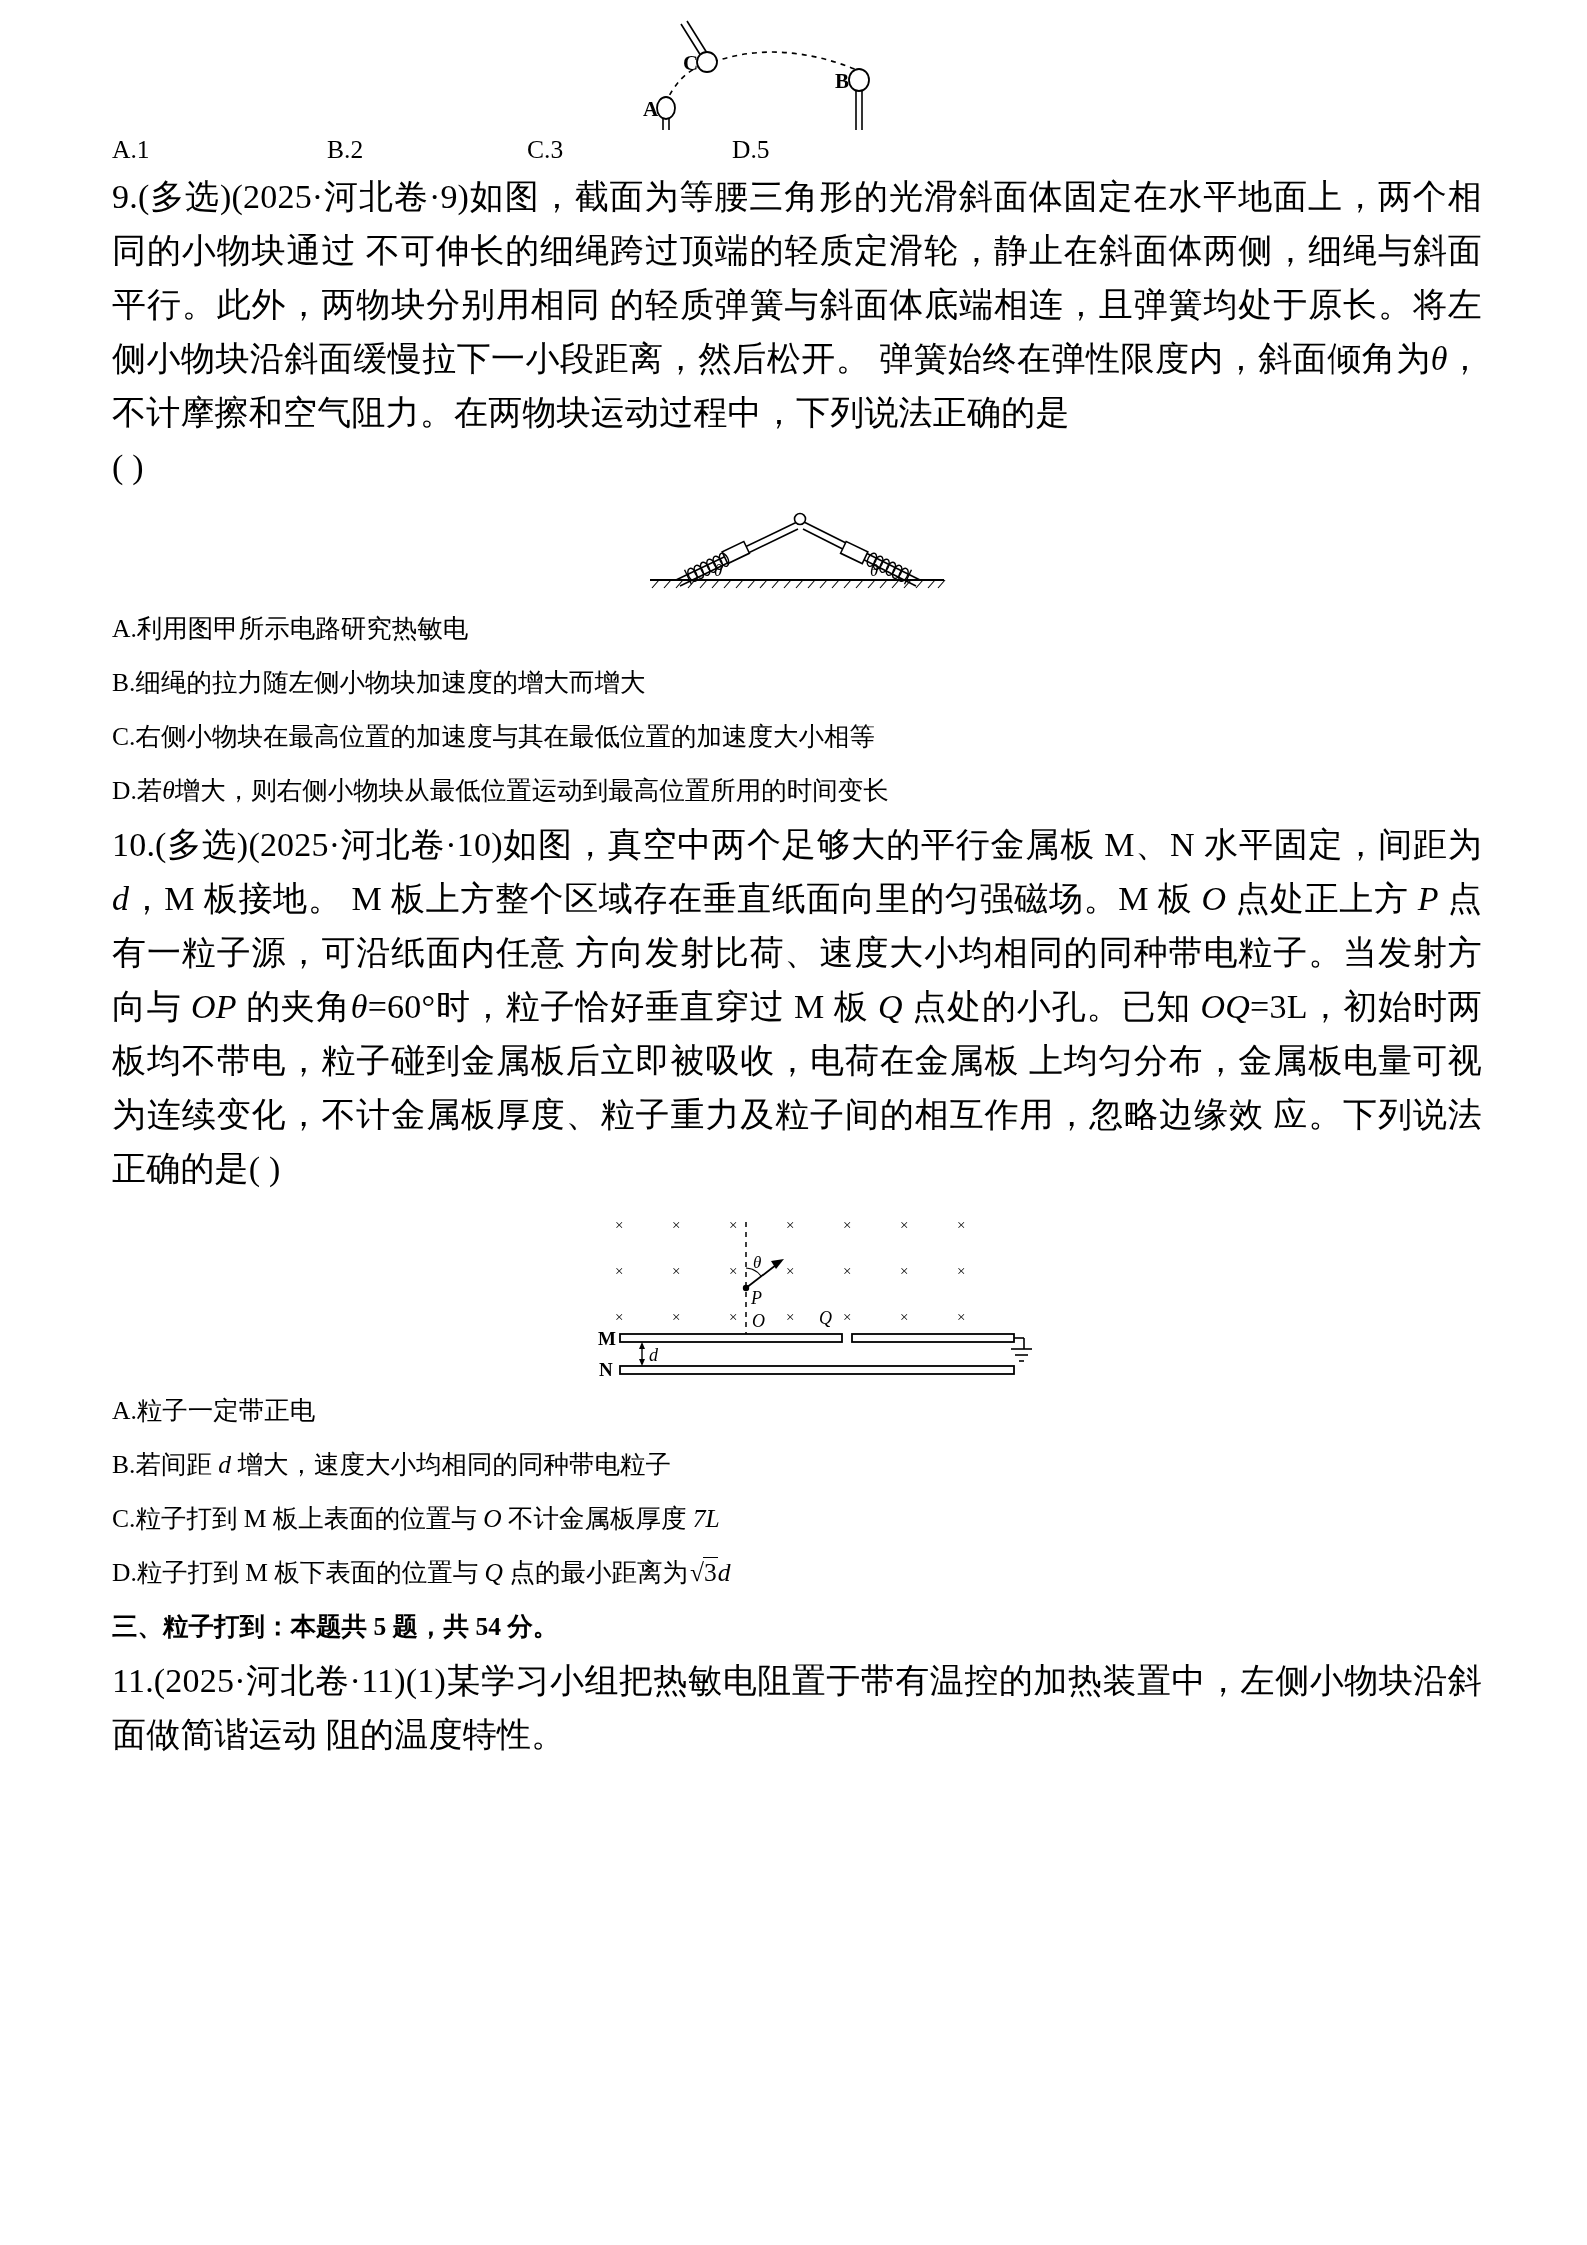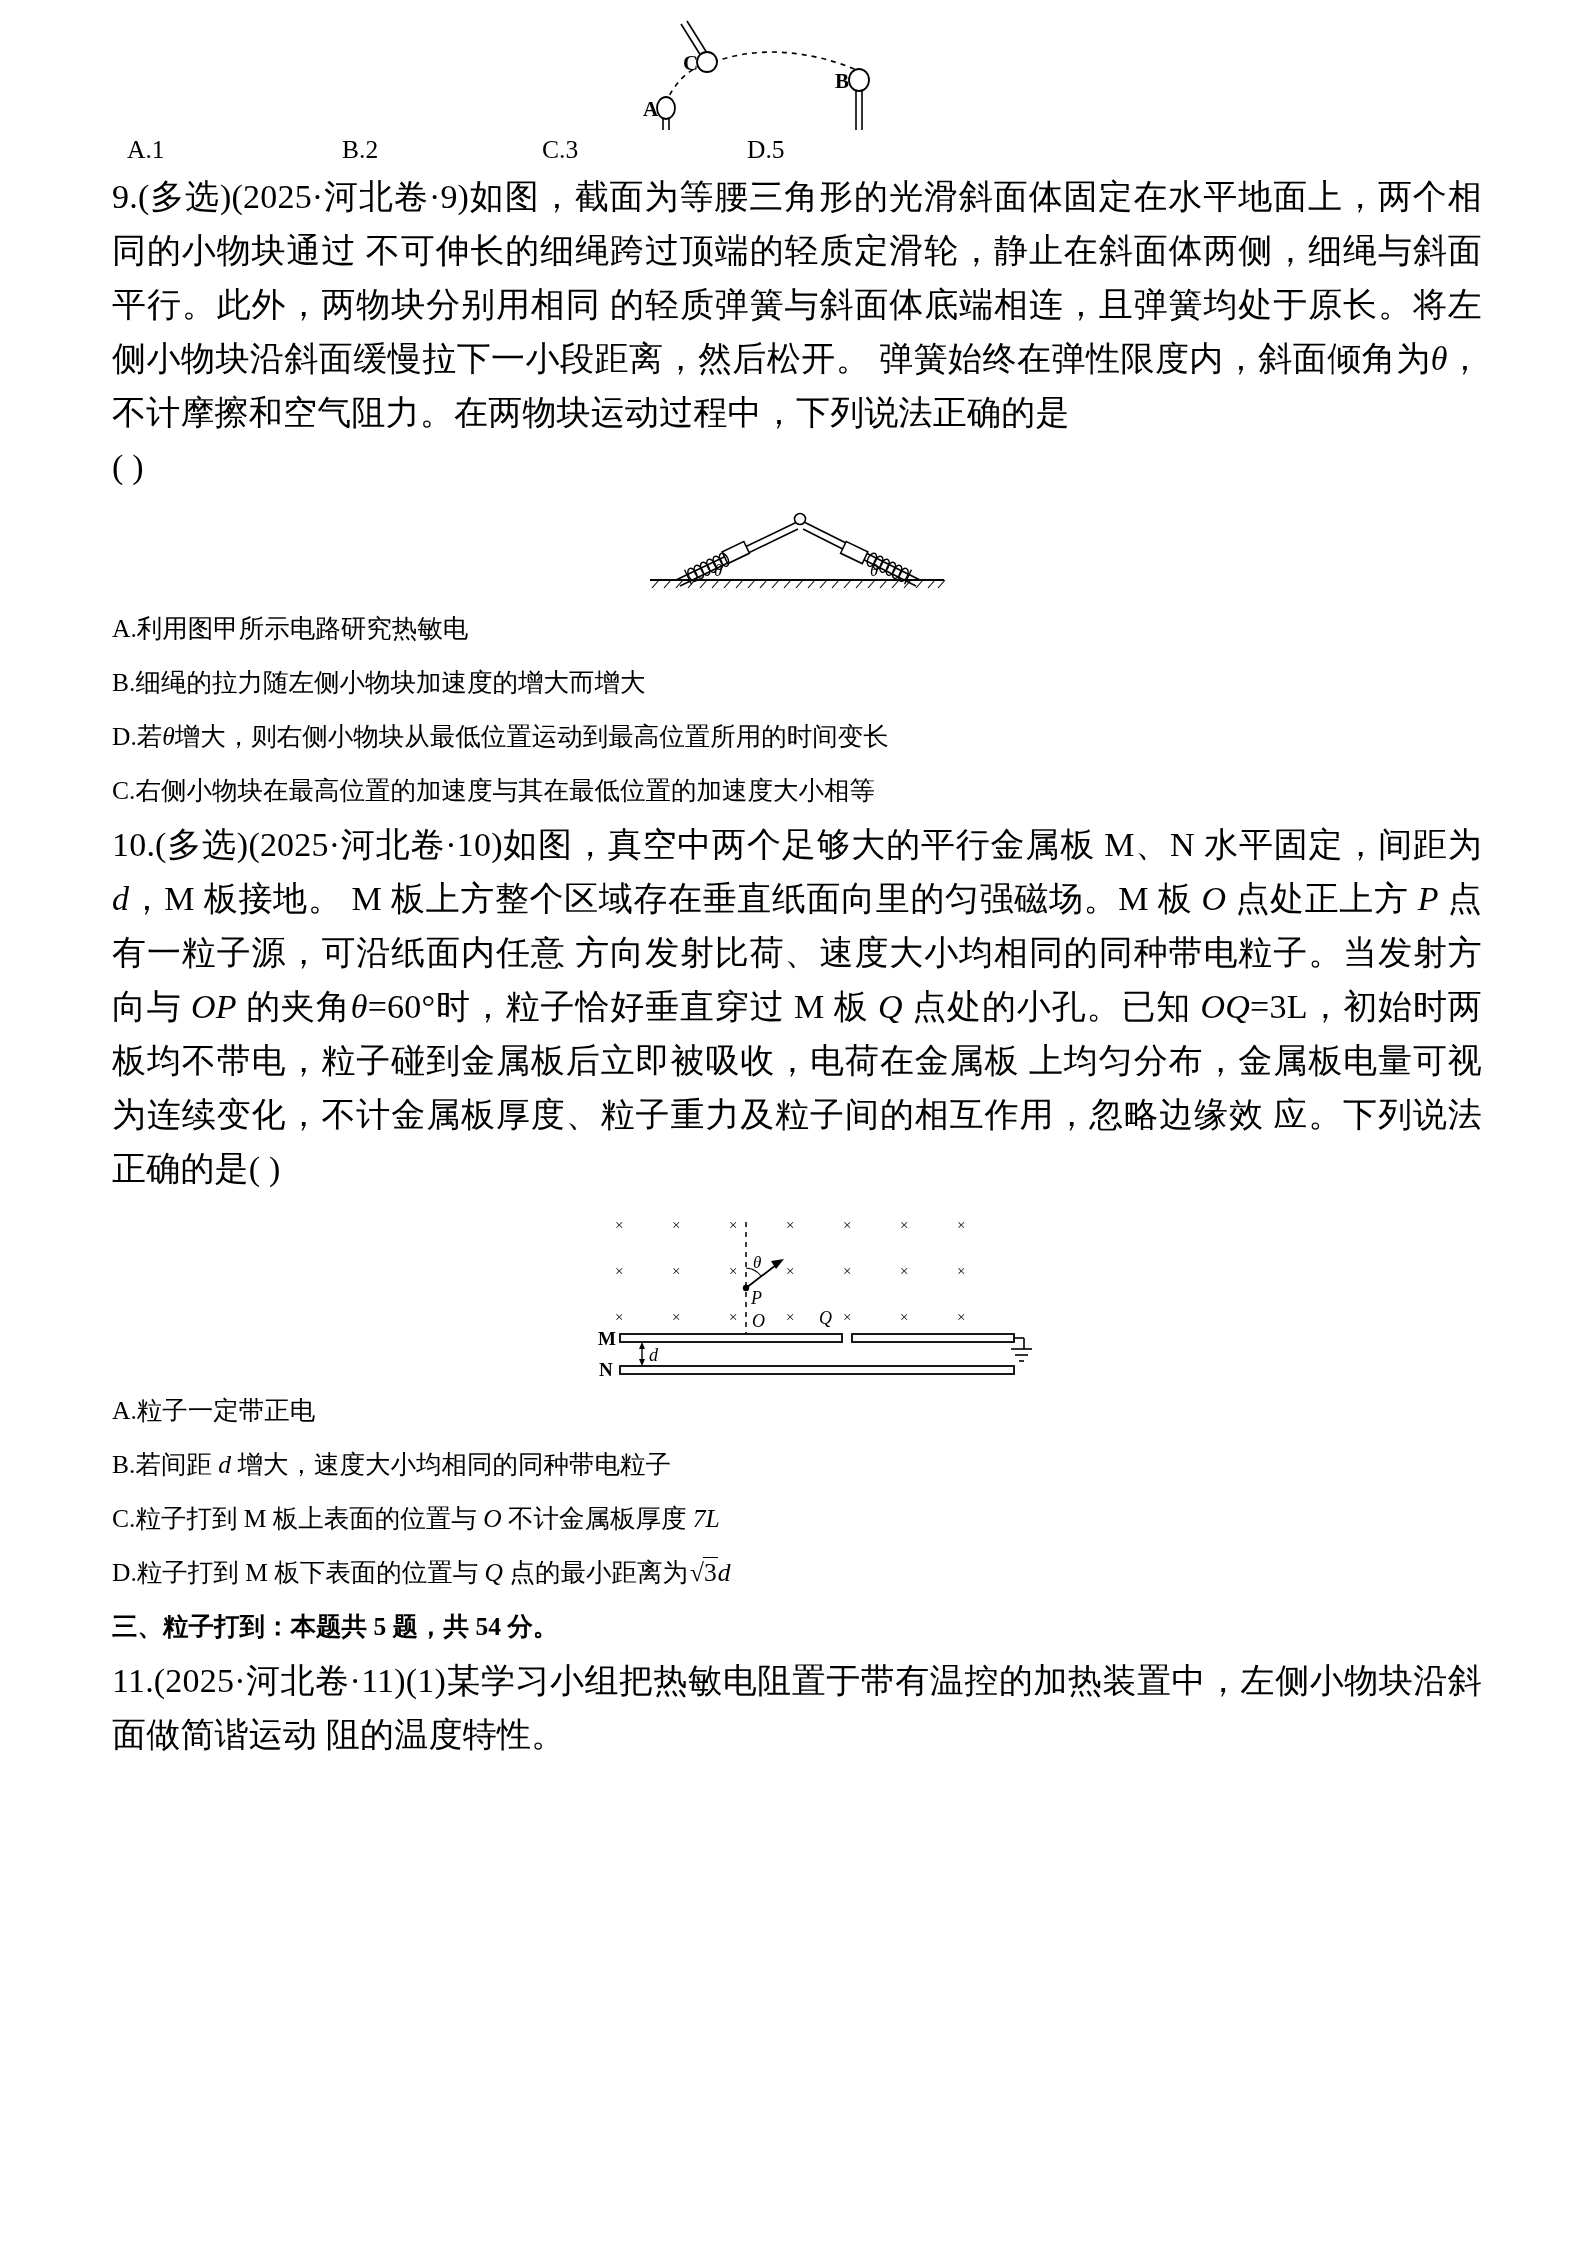--- a/index.html
+++ b/index.html
@@ -59,21 +59,20 @@
     border-top: 1.4px solid #000;
     padding: 0 1px 0 1px;
     margin-left: -1px;
   }
 
   
   .choice-row {
     display: flex;
     font-size: 25.5px;
     line-height: 40px;
-    margin-left: 15px;
   }
   .choice-row > div { flex: 0 0 auto; }
   .cr1 { width: 215px; }
   .cr2 { width: 200px; }
   .cr3 { width: 205px; }
 
   
   .fig {
     position: relative;
     margin: 0 auto;
@@ -202,22 +201,22 @@
             <ellipse cx="-40" cy="0" rx="4" ry="7"></ellipse>
           <path d="M 0 -8 L 0 8"></path>
         </g>
         <text x="82" y="74" font-family="Liberation Serif, serif" font-size="17" font-style="italic">θ</text>
         <text x="238" y="74" font-family="Liberation Serif, serif" font-size="17" font-style="italic">θ</text>
       </svg>
     </div>
 
     <div class="opt">A.利用图甲所示电路研究热敏电</div>
     <div class="opt">B.细绳的拉力随左侧小物块加速度的增大而增大</div>
+    <div class="opt">C.右侧小物块在最高位置的加速度与其在最低位置的加速度大小相等</div>
     <div class="opt"><span>D.若</span><i class="mi">θ</i><span>增大，则右侧小物块从最低位置运动到最高位置所用的时间变长</span></div>
-    <div class="opt">C.右侧小物块在最高位置的加速度与其在最低位置的加速度大小相等</div>
 
     <div class="para">
       <span>10.</span><span>(多选)</span><span>(2025·河北卷·10)</span><span>如图，真空中两个足够大的平行金属板 M、N 水平固定，间距为 </span><i class="mi">d</i><span>，M 板接地。</span>
       <span>M 板上方整个区域存在垂直纸面向里的匀强磁场。M 板 </span><i class="mi">O</i><span> 点处正上方 </span><i class="mi">P</i><span> 点有一粒子源，可沿纸面内任意</span>
       <span>方向发射比荷、速度大小均相同的同种带电粒子。当发射方向与 </span><i class="mi">OP</i><span> 的夹角</span><i class="mi">θ</i><span>=60°时，粒子恰好垂直穿过</span>
       <span>M 板 </span><i class="mi">Q</i><span> 点处的小孔。已知 </span><i class="mi">OQ</i><span>=3L，初始时两板均不带电，粒子碰到金属板后立即被吸收，电荷在金属板</span>
       <span>上均匀分布，金属板电量可视为连续变化，不计金属板厚度、粒子重力及粒子间的相互作用，忽略边缘效</span>
       <span>应。下列说法正确的是(      )</span>
     </div>
 

